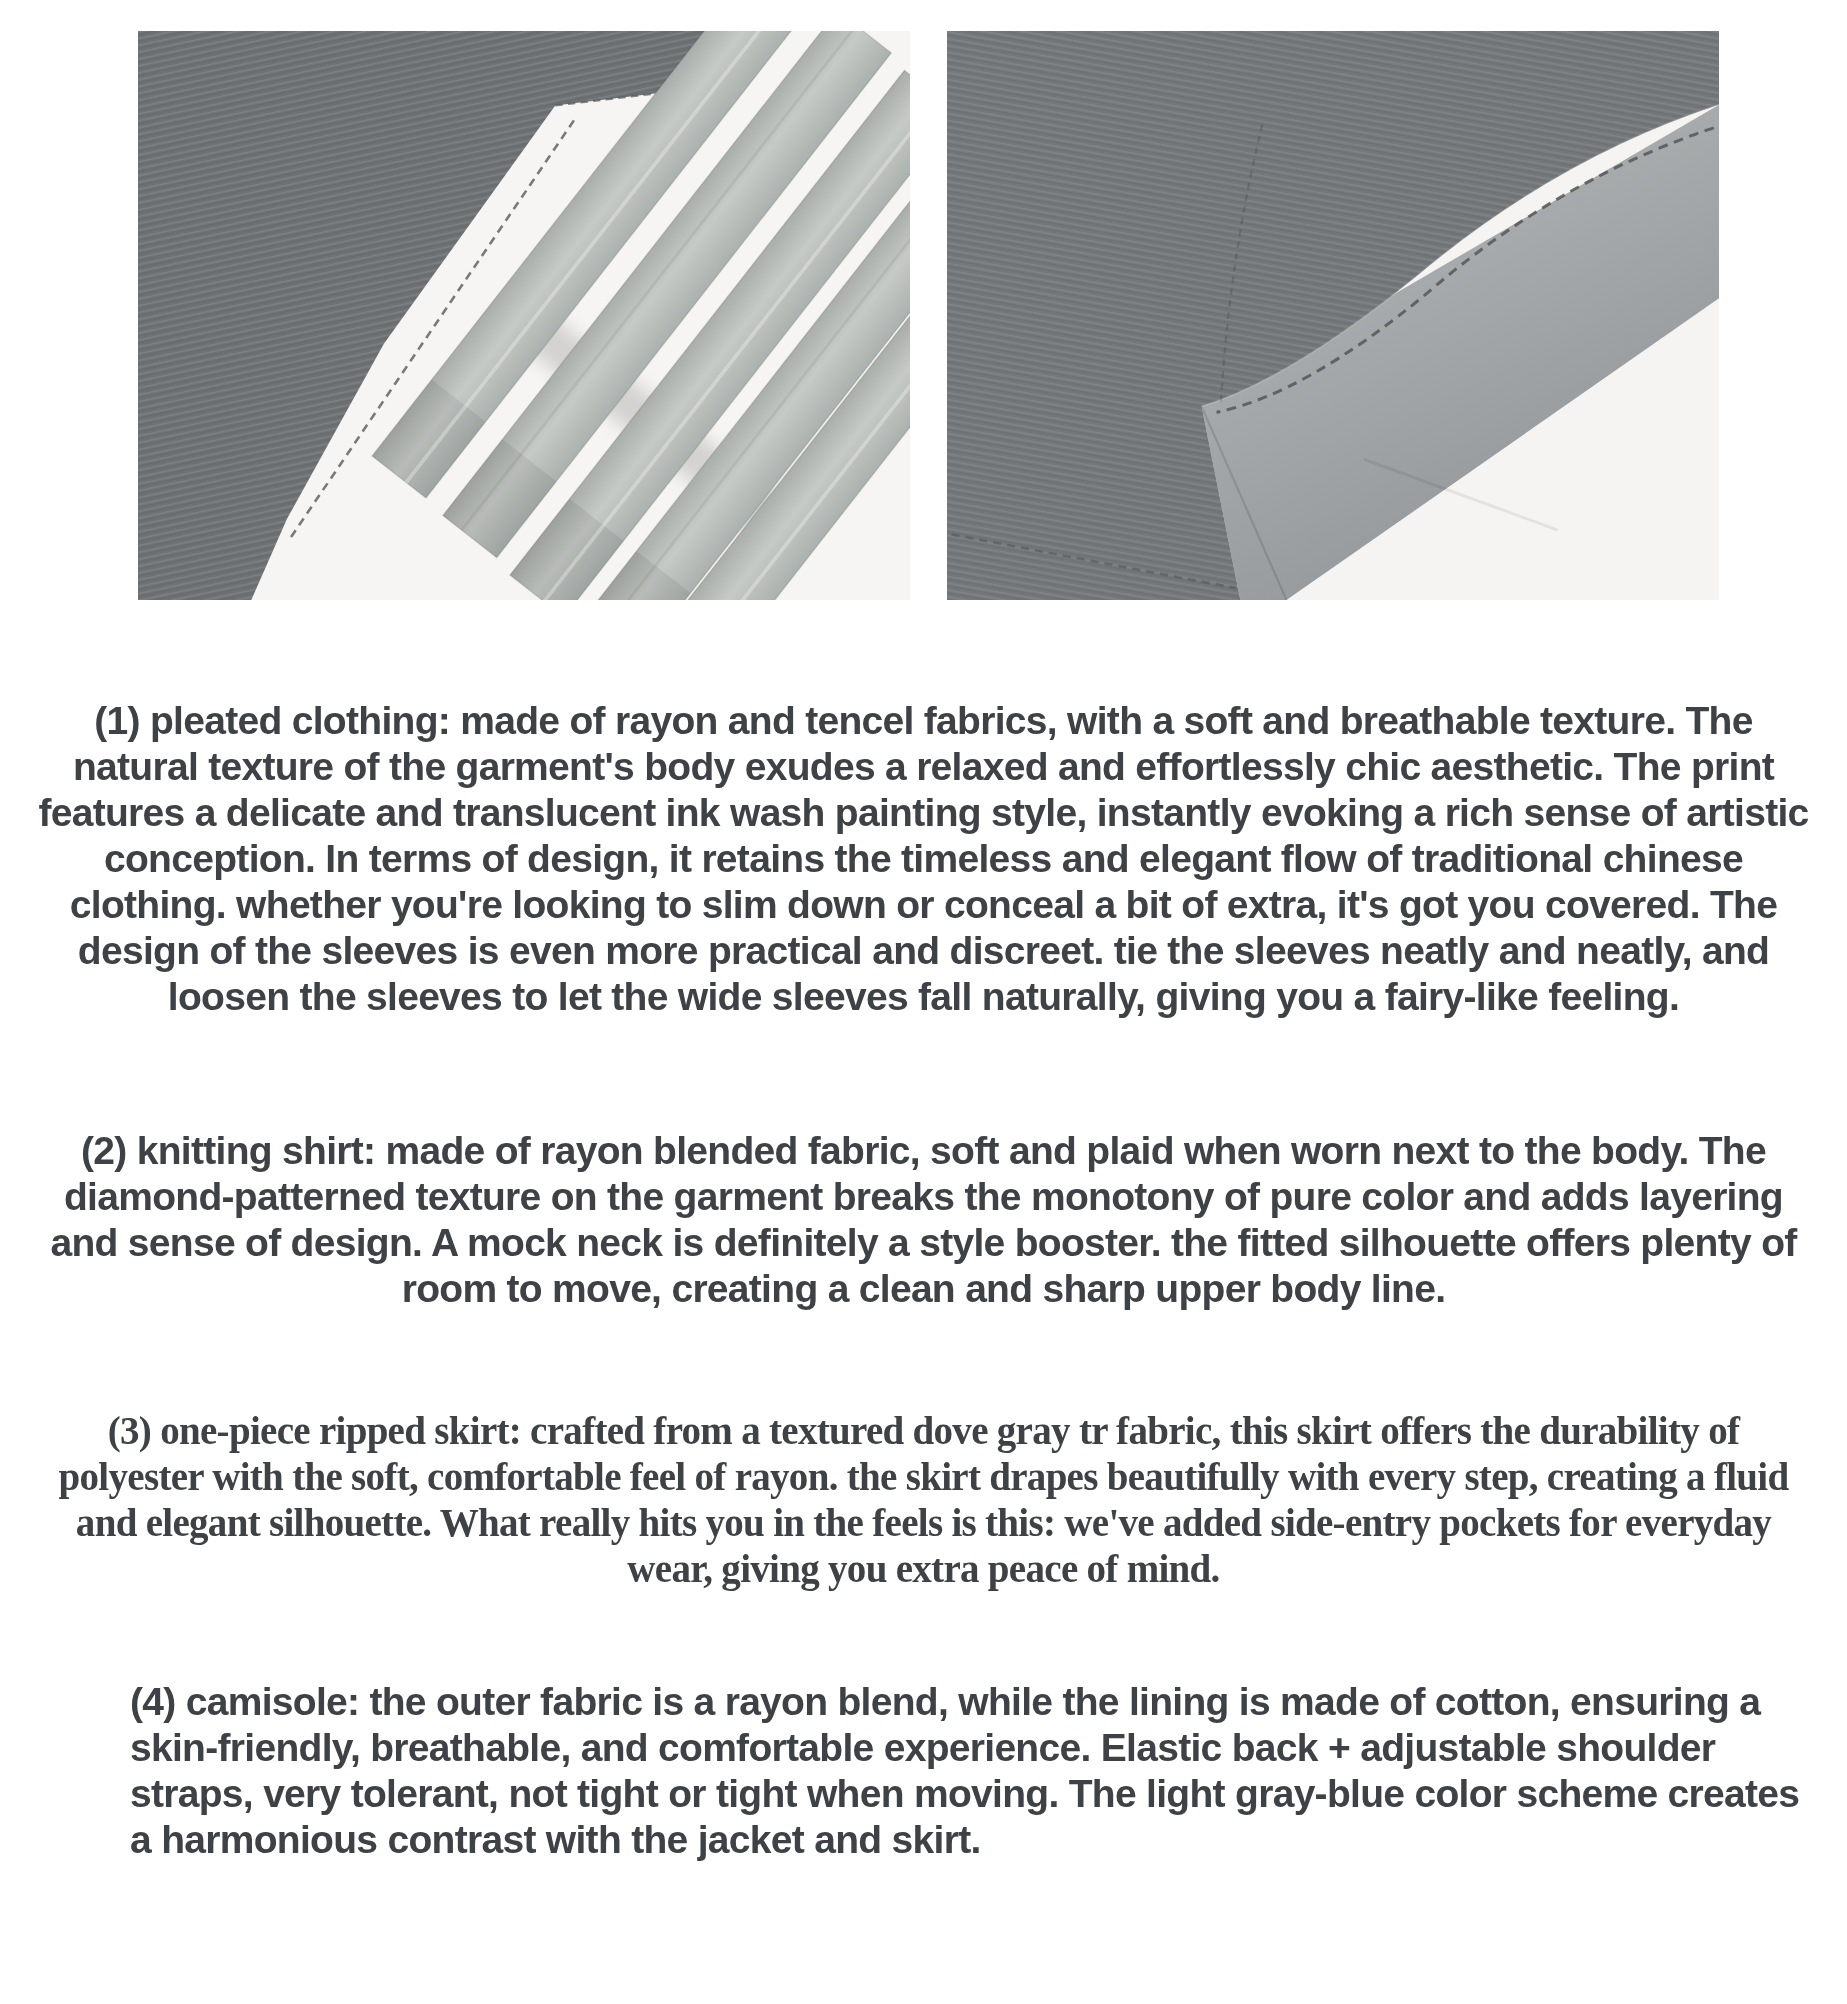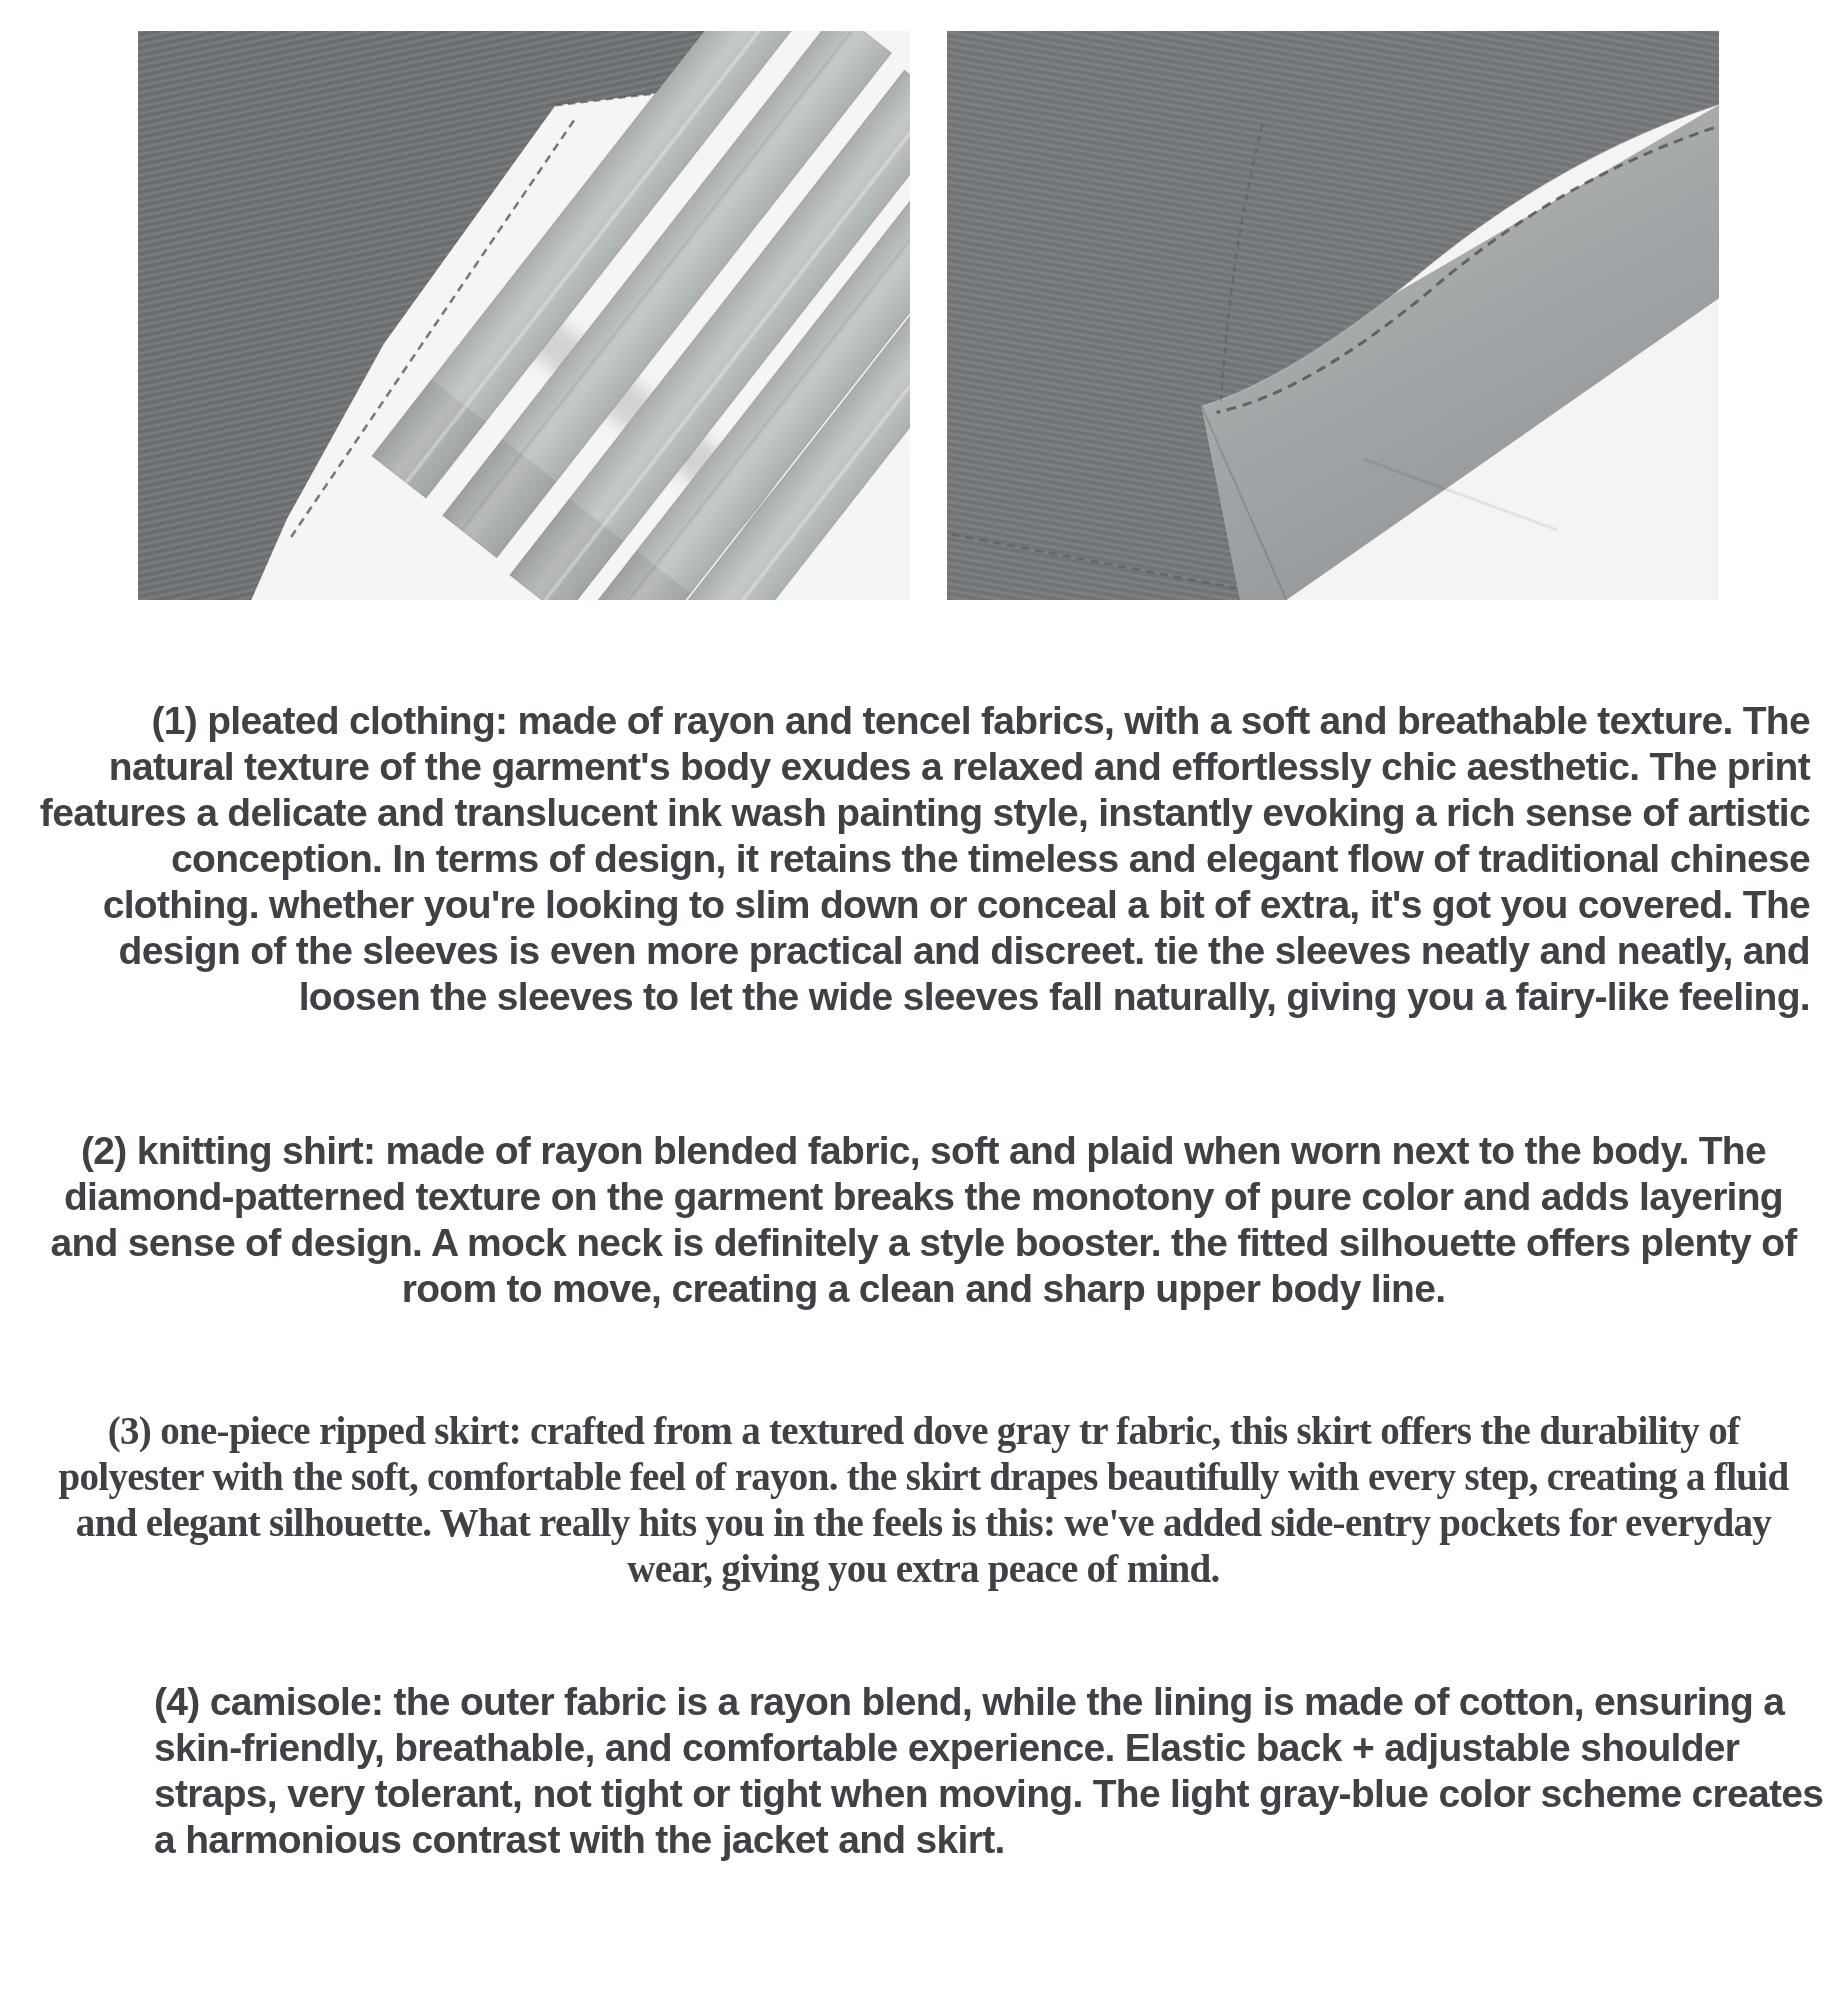--- a/index.html
+++ b/index.html
@@ -23,24 +23,24 @@
   .para{
     position:absolute;
     font-weight:700;
     font-size:39px;
     line-height:46px;
     letter-spacing:-0.7px;
     color:#3e4145;
     white-space:normal;
   }
   .para-center{text-align:center;left:37px;width:1773px;}
-  .p1{top:698px;text-align:right;}
+  .p1{top:698px;}
   .p2{top:1128px;}
   .p3{top:1408px;font-family:Liberation Serif, serif;}
-  .p4{top:1679px;left:154px;width:1683px;text-align:left;}
+  .p4{top:1679px;left:130px;width:1683px;text-align:left;}
 </style>
 </head>
 <body>
 
 <div class="page">
 
   <figure class="photo photo-left" style="margin:0;">
     <svg viewBox="0 0 1036 764" preserveAspectRatio="none">
       <defs>
         <pattern id="texL" width="9" height="9" patternUnits="userSpaceOnUse" patternTransform="rotate(78)">

